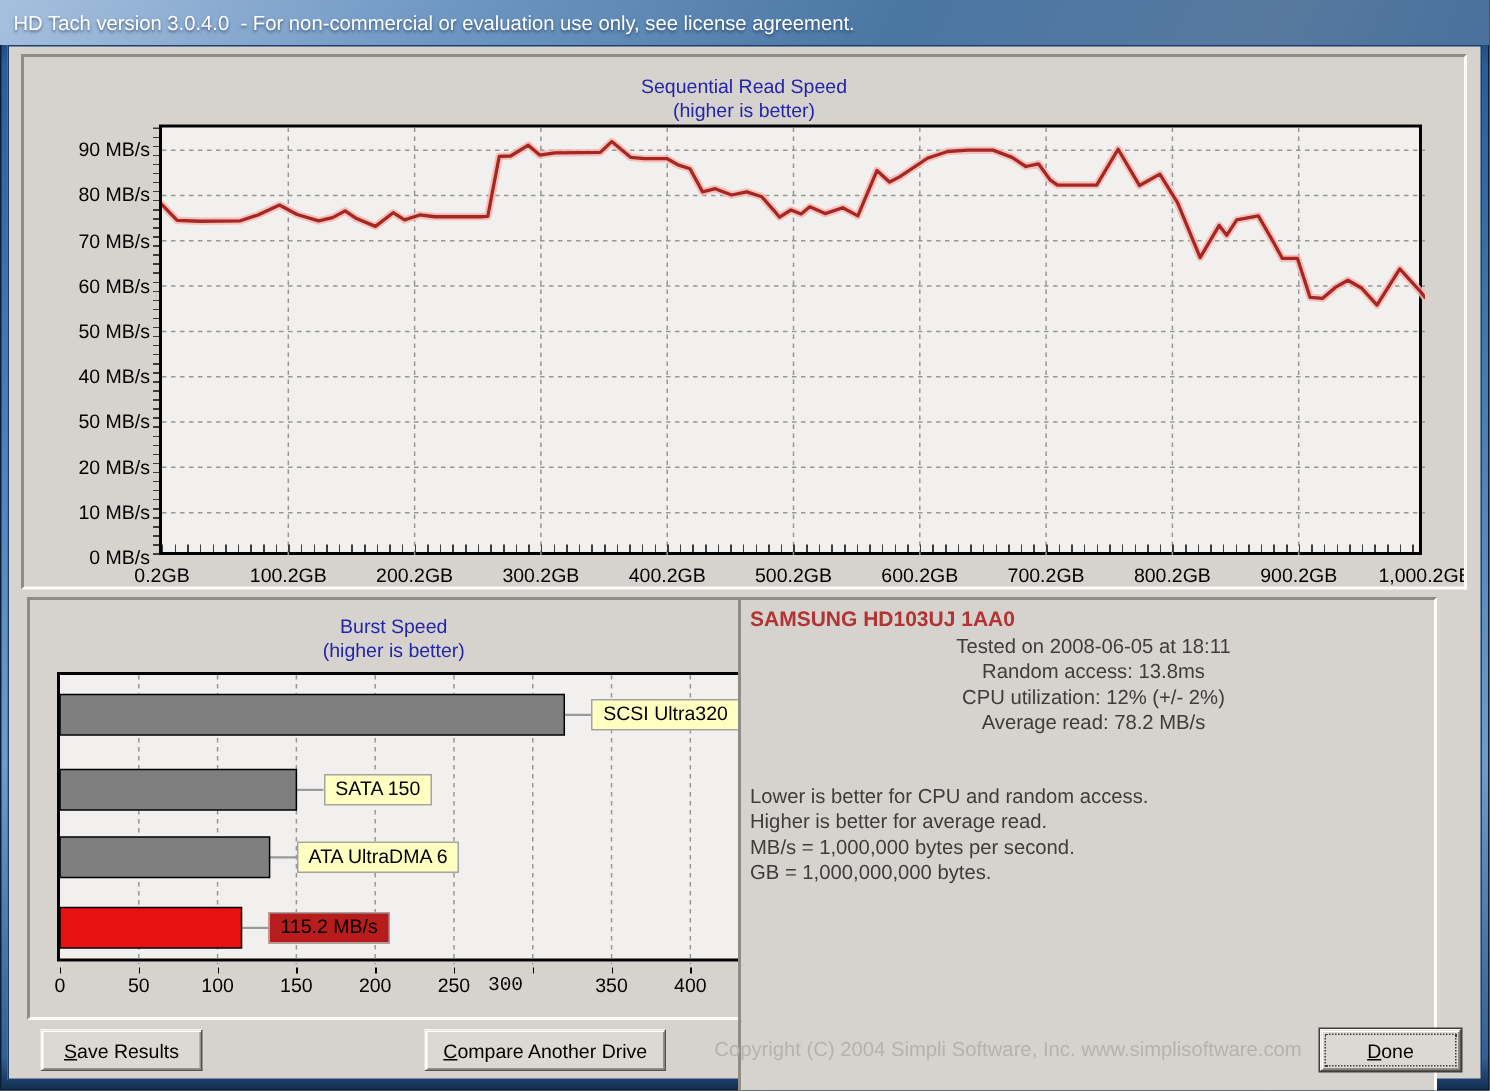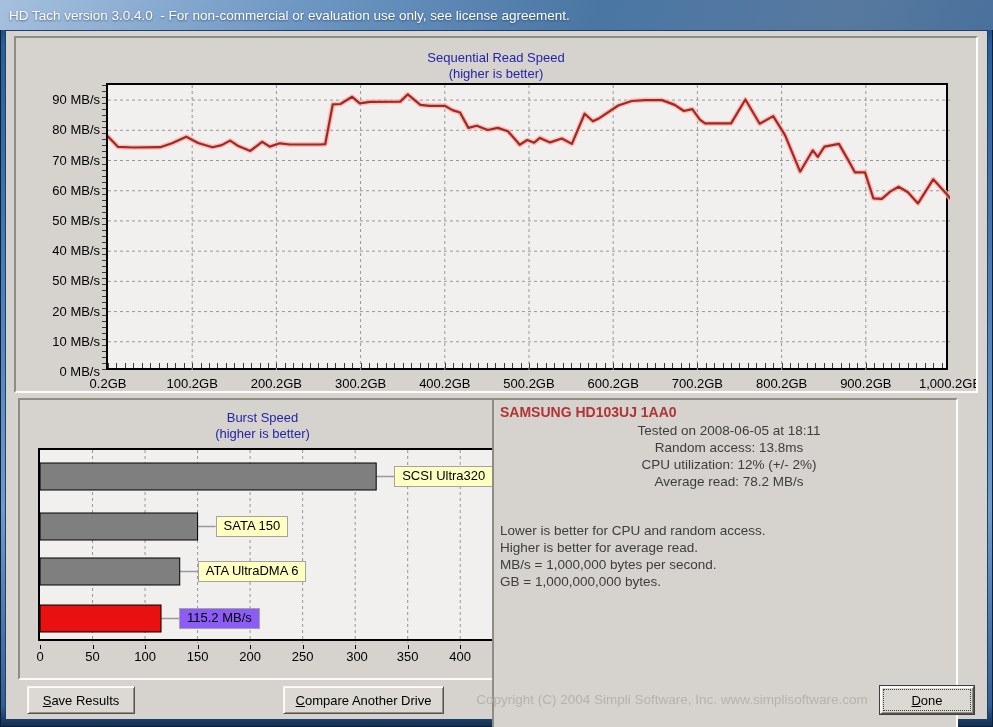--- a/index.html
+++ b/index.html
@@ -142,31 +142,31 @@
           <line x1="157.58620689655174" y1="76.5" x2="175.58620689655174" y2="76.5" class="conn"></line>
           <rect x="0" y="63" width="157.58620689655174" height="27" fill="#7f7f7f" stroke="#000" stroke-width="1"></rect>
           <line x1="139.72643678160918" y1="121.5" x2="157.72643678160918" y2="121.5" class="conn"></line>
           <rect x="0" y="108" width="139.72643678160918" height="27" fill="#7f7f7f" stroke="#000" stroke-width="1"></rect>
           <line x1="121.02620689655173" y1="168.5" x2="139.02620689655174" y2="168.5" class="conn"></line>
           <rect x="0" y="155" width="121.02620689655173" height="27" fill="#e81010" stroke="#000" stroke-width="1"></rect>
         </svg>
     <div class="bar-label" style="left: 354.184px; top: 16px; background: rgb(255, 255, 194);">SCSI Ultra320</div>
         <div class="bar-label" style="left: 175.586px; top: 66px; background: rgb(255, 255, 194);">SATA 150</div>
         <div class="bar-label" style="left: 157.726px; top: 111px; background: rgb(255, 255, 194);">ATA UltraDMA 6</div>
-        <div class="bar-label" style="left: 139.026px; top: 158px; background: #8b5cf6;">115.2 MB/s</div>
+        <div class="bar-label" style="left: 139.026px; top: 158px; background: #b91c1c;">115.2 MB/s</div>
       </div>
     <div class="burst-ticks"></div>
     <div id="burst-xlabels">
         <div class="blab" style="left: 20px;">0</div>
         <div class="blab" style="left: 72.5287px;">50</div>
         <div class="blab" style="left: 125.057px;">100</div>
         <div class="blab" style="left: 177.586px;">150</div>
         <div class="blab" style="left: 230.115px;">200</div>
         <div class="blab" style="left: 282.644px;">250</div>
-        <div class="blab" style="left: 337px;">300</div>
+        <div class="blab" style="left: 317px; font-family: Liberation Mono, monospace;">300</div>
         <div class="blab" style="left: 387.701px;">350</div>
         <div class="blab" style="left: 440.23px;">400</div>
       </div>
   </div>
 
   <div class="panel" id="info-panel">
     <div class="inner">
       <div class="drive-title">SAMSUNG HD103UJ 1AA0</div>
       <div class="info-line">Tested on 2008-06-05 at 18:11</div>
       <div class="info-line">Random access: 13.8ms</div>

